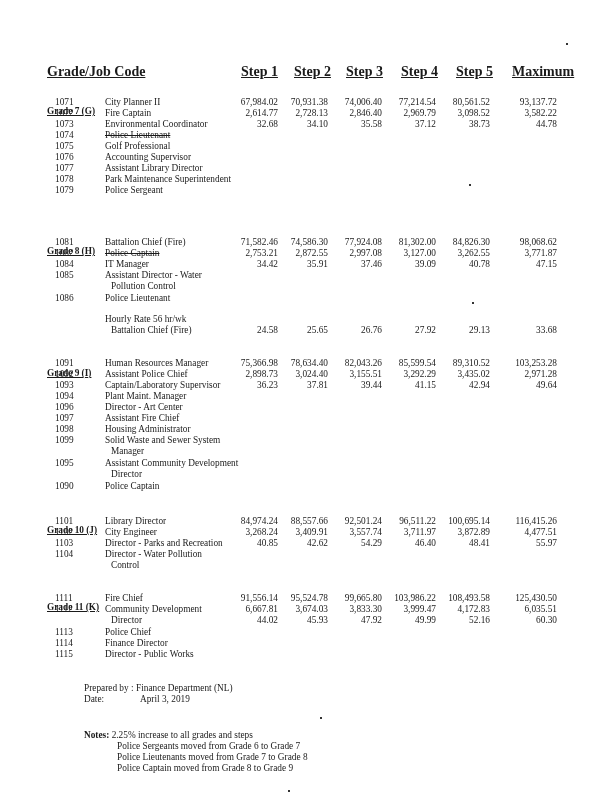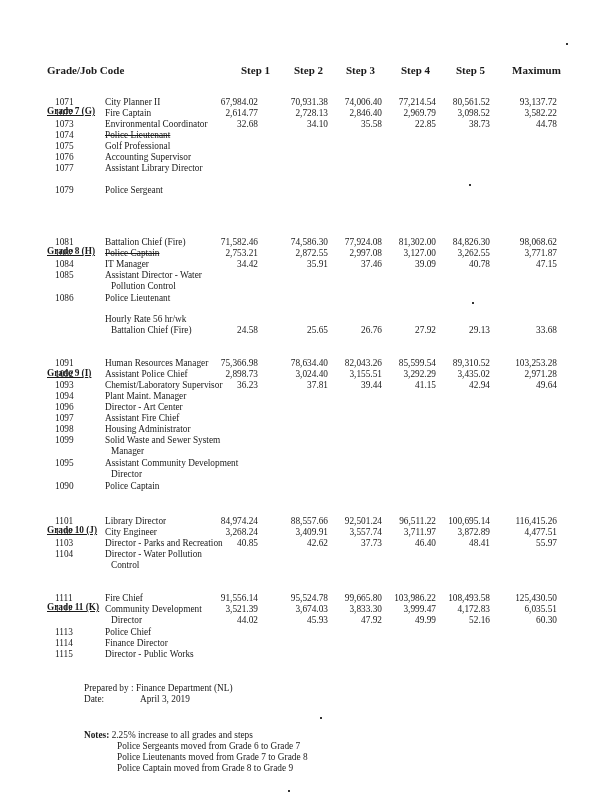--- a/index.html
+++ b/index.html
@@ -1,25 +1,25 @@
 <!DOCTYPE html>
 <html><head>
 <meta charset="utf-8">
 <style>
   html, body { margin:0; padding:0; background:#ffffff; }
   body { width:616px; height:800px; position:relative; overflow:hidden;
          font-family:"Liberation Serif", serif; color:#1a1a1a; font-size:9.3px; }
   .page { position:absolute; left:0; top:0; width:616px; height:800px; }
-  .hdr { position:absolute; top:64px; font-weight:bold; font-size:11px; }
+  .hdr { position:absolute; top:64px; font-weight:bold; text-decoration:underline; font-size:14px; }
   .grade { position:absolute; left:47px; font-weight:bold; text-decoration:underline; font-size:9.3px;margin-top:20px; }
   .row { position:absolute; left:0; width:616px; height:11px; line-height:11px; }
   .code { position:absolute; left:55px; }
   .title { position:absolute; left:84px; white-space:nowrap;margin-left:21px; }
   .num { position:absolute; text-align:right; width:70px; }
-  .c1 { left:188px; } .c2 { left:258px; } .c3 { left:312px; }
+  .c1 { left:208px; } .c2 { left:258px; } .c3 { left:312px; }
   .c4 { left:366px; } .c5 { left:420px; } .c6 { left:487px; }
   .strike { text-decoration:line-through; }
   .indent { padding-left:6px; }
   .footer { position:absolute; left:84px; font-size:9.3px; white-space:nowrap; }
   .fl { display:inline-block; width:52px;font-family:Liberation Serif, serif; }
   .notes { position:absolute; left:84px; font-size:9.3px; white-space:nowrap; }
   .note-line { position:absolute; left:117px; font-size:9.3px; white-space:nowrap; }
   .dot { position:absolute; width:1.5px; height:1.5px; background:#333; }
 </style>
 </head>
@@ -55,39 +55,43 @@
     <span class="num c4">2,969.79</span>
     <span class="num c5">3,098.52</span>
     <span class="num c6">3,582.22</span>
   </div>
   <div class="row" style="top:119px">
     <span class="code">1073</span>
     <span class="title">Environmental Coordinator</span>
     <span class="num c1">32.68</span>
     <span class="num c2">34.10</span>
     <span class="num c3">35.58</span>
-    <span class="num c4">22.85</span>
+    <span class="num c4">37.12</span>
     <span class="num c5">38.73</span>
     <span class="num c6">44.78</span>
   </div>
   <div class="row" style="top:130px">
     <span class="code">1074</span>
     <span class="title strike">Police Lieutenant</span>
   </div>
   <div class="row" style="top:141px">
     <span class="code">1075</span>
     <span class="title">Golf Professional</span>
   </div>
   <div class="row" style="top:152px">
     <span class="code">1076</span>
     <span class="title">Accounting Supervisor</span>
   </div>
   <div class="row" style="top:163px">
     <span class="code">1077</span>
     <span class="title">Assistant Library Director</span>
+  </div>
+  <div class="row" style="top:174px">
+    <span class="code">1078</span>
+    <span class="title">Park Maintenance Superintendent</span>
   </div>
   <div class="row" style="top:185px">
     <span class="code">1079</span>
     <span class="title">Police Sergeant</span>
   </div>
 
   <div class="grade" style="top:226px">Grade 8 (H)</div>
   <div class="row" style="top:237px">
     <span class="code">1081</span>
     <span class="title">Battalion Chief (Fire)</span>
@@ -158,21 +162,21 @@
     <span class="title">Assistant Police Chief</span>
     <span class="num c1">2,898.73</span>
     <span class="num c2">3,024.40</span>
     <span class="num c3">3,155.51</span>
     <span class="num c4">3,292.29</span>
     <span class="num c5">3,435.02</span>
     <span class="num c6">2,971.28</span>
   </div>
   <div class="row" style="top:380px">
     <span class="code">1093</span>
-    <span class="title">Chemist/Laboratory Supervisor</span>
+    <span class="title">Captain/Laboratory Supervisor</span>
     <span class="num c1">36.23</span>
     <span class="num c2">37.81</span>
     <span class="num c3">39.44</span>
     <span class="num c4">41.15</span>
     <span class="num c5">42.94</span>
     <span class="num c6">49.64</span>
   </div>
   <div class="row" style="top:391px">
     <span class="code">1094</span>
     <span class="title">Plant Maint. Manager</span>
@@ -227,21 +231,21 @@
     <span class="num c3">3,557.74</span>
     <span class="num c4">3,711.97</span>
     <span class="num c5">3,872.89</span>
     <span class="num c6">4,477.51</span>
   </div>
   <div class="row" style="top:538px">
     <span class="code">1103</span>
     <span class="title">Director - Parks and Recreation</span>
     <span class="num c1">40.85</span>
     <span class="num c2">42.62</span>
-    <span class="num c3">37.73</span>
+    <span class="num c3">54.29</span>
     <span class="num c4">46.40</span>
     <span class="num c5">48.41</span>
     <span class="num c6">55.97</span>
   </div>
   <div class="row" style="top:549px">
     <span class="code">1104</span>
     <span class="title">Director - Water Pollution</span>
   </div>
   <div class="row" style="top:560px">
     <span class="title indent">Control</span>
@@ -254,21 +258,21 @@
     <span class="num c1">91,556.14</span>
     <span class="num c2">95,524.78</span>
     <span class="num c3">99,665.80</span>
     <span class="num c4">103,986.22</span>
     <span class="num c5">108,493.58</span>
     <span class="num c6">125,430.50</span>
   </div>
   <div class="row" style="top:604px">
     <span class="code">1112</span>
     <span class="title">Community Development</span>
-    <span class="num c1">3,521.39</span>
+    <span class="num c1">6,667.81</span>
     <span class="num c2">3,674.03</span>
     <span class="num c3">3,833.30</span>
     <span class="num c4">3,999.47</span>
     <span class="num c5">4,172.83</span>
     <span class="num c6">6,035.51</span>
   </div>
   <div class="row" style="top:615px">
     <span class="title indent">Director</span>
     <span class="num c1">44.02</span>
     <span class="num c2">45.93</span>

